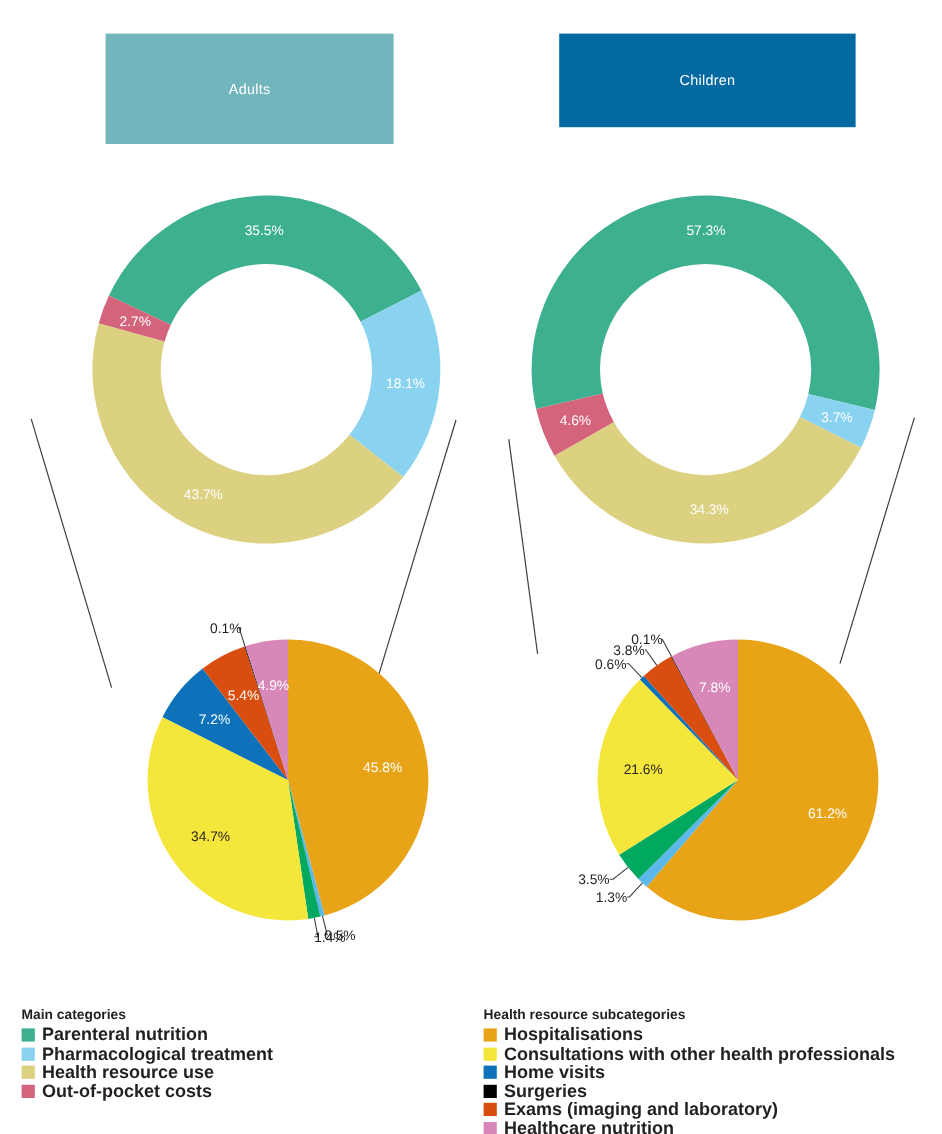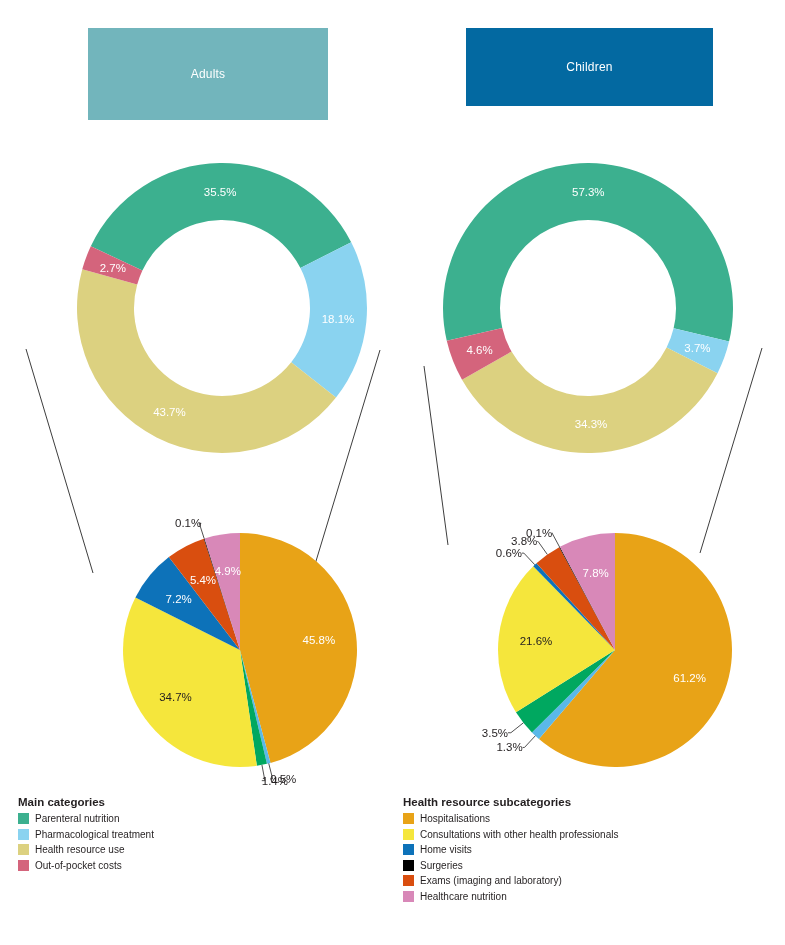--- a/index.html
+++ b/index.html
@@ -12,24 +12,24 @@
   #banner-children{left:466px;top:28px;width:247px;height:78px;}
   .chartwrap{position:absolute;}
   #donut-adults{left:42px;top:128px;width:360px;height:360px;}
   #donut-children{left:408px;top:128px;width:360px;height:360px;text-align:right;}
   #pie-adults{left:95px;top:505px;width:290px;height:290px;}
   #pie-children{left:470px;top:505px;width:290px;height:290px;}
   #leaders{position:absolute;left:0;top:0;width:785px;height:945px;pointer-events:none;}
   .legend{position:absolute;font-size:11.5px;}
   #legend-main{left:18px;top:796px;}
   #legend-sub{left:403px;top:796px;}
-  .legend-title{font-weight:bold;font-size:11.5px;margin-bottom:4px;color:#231f20;}
+  .legend-title{font-weight:bold;font-size:11.5px;margin-bottom:4px;color:#231f20;margin-top:44px;}
   .legend-row{display:flex;align-items:center;margin-bottom:2.5px;}
   .swatch{width:11px;height:11px;margin-right:6px;flex:0 0 auto;}
-  .legend-label{font-size:10px;color:#231f20;line-height:13px;}
+  .legend-label{font-size:15px;color:#231f20;line-height:13px;font-weight:bold;}
 </style>
 </head>
 <body>
 
 <div class="banner" id="banner-adults" style="background: rgb(114, 181, 188);">
   <span>Adults</span>
 </div>
 <div class="banner" id="banner-children" style="background: #0369a1;">
   <span>Children</span>
 </div>

